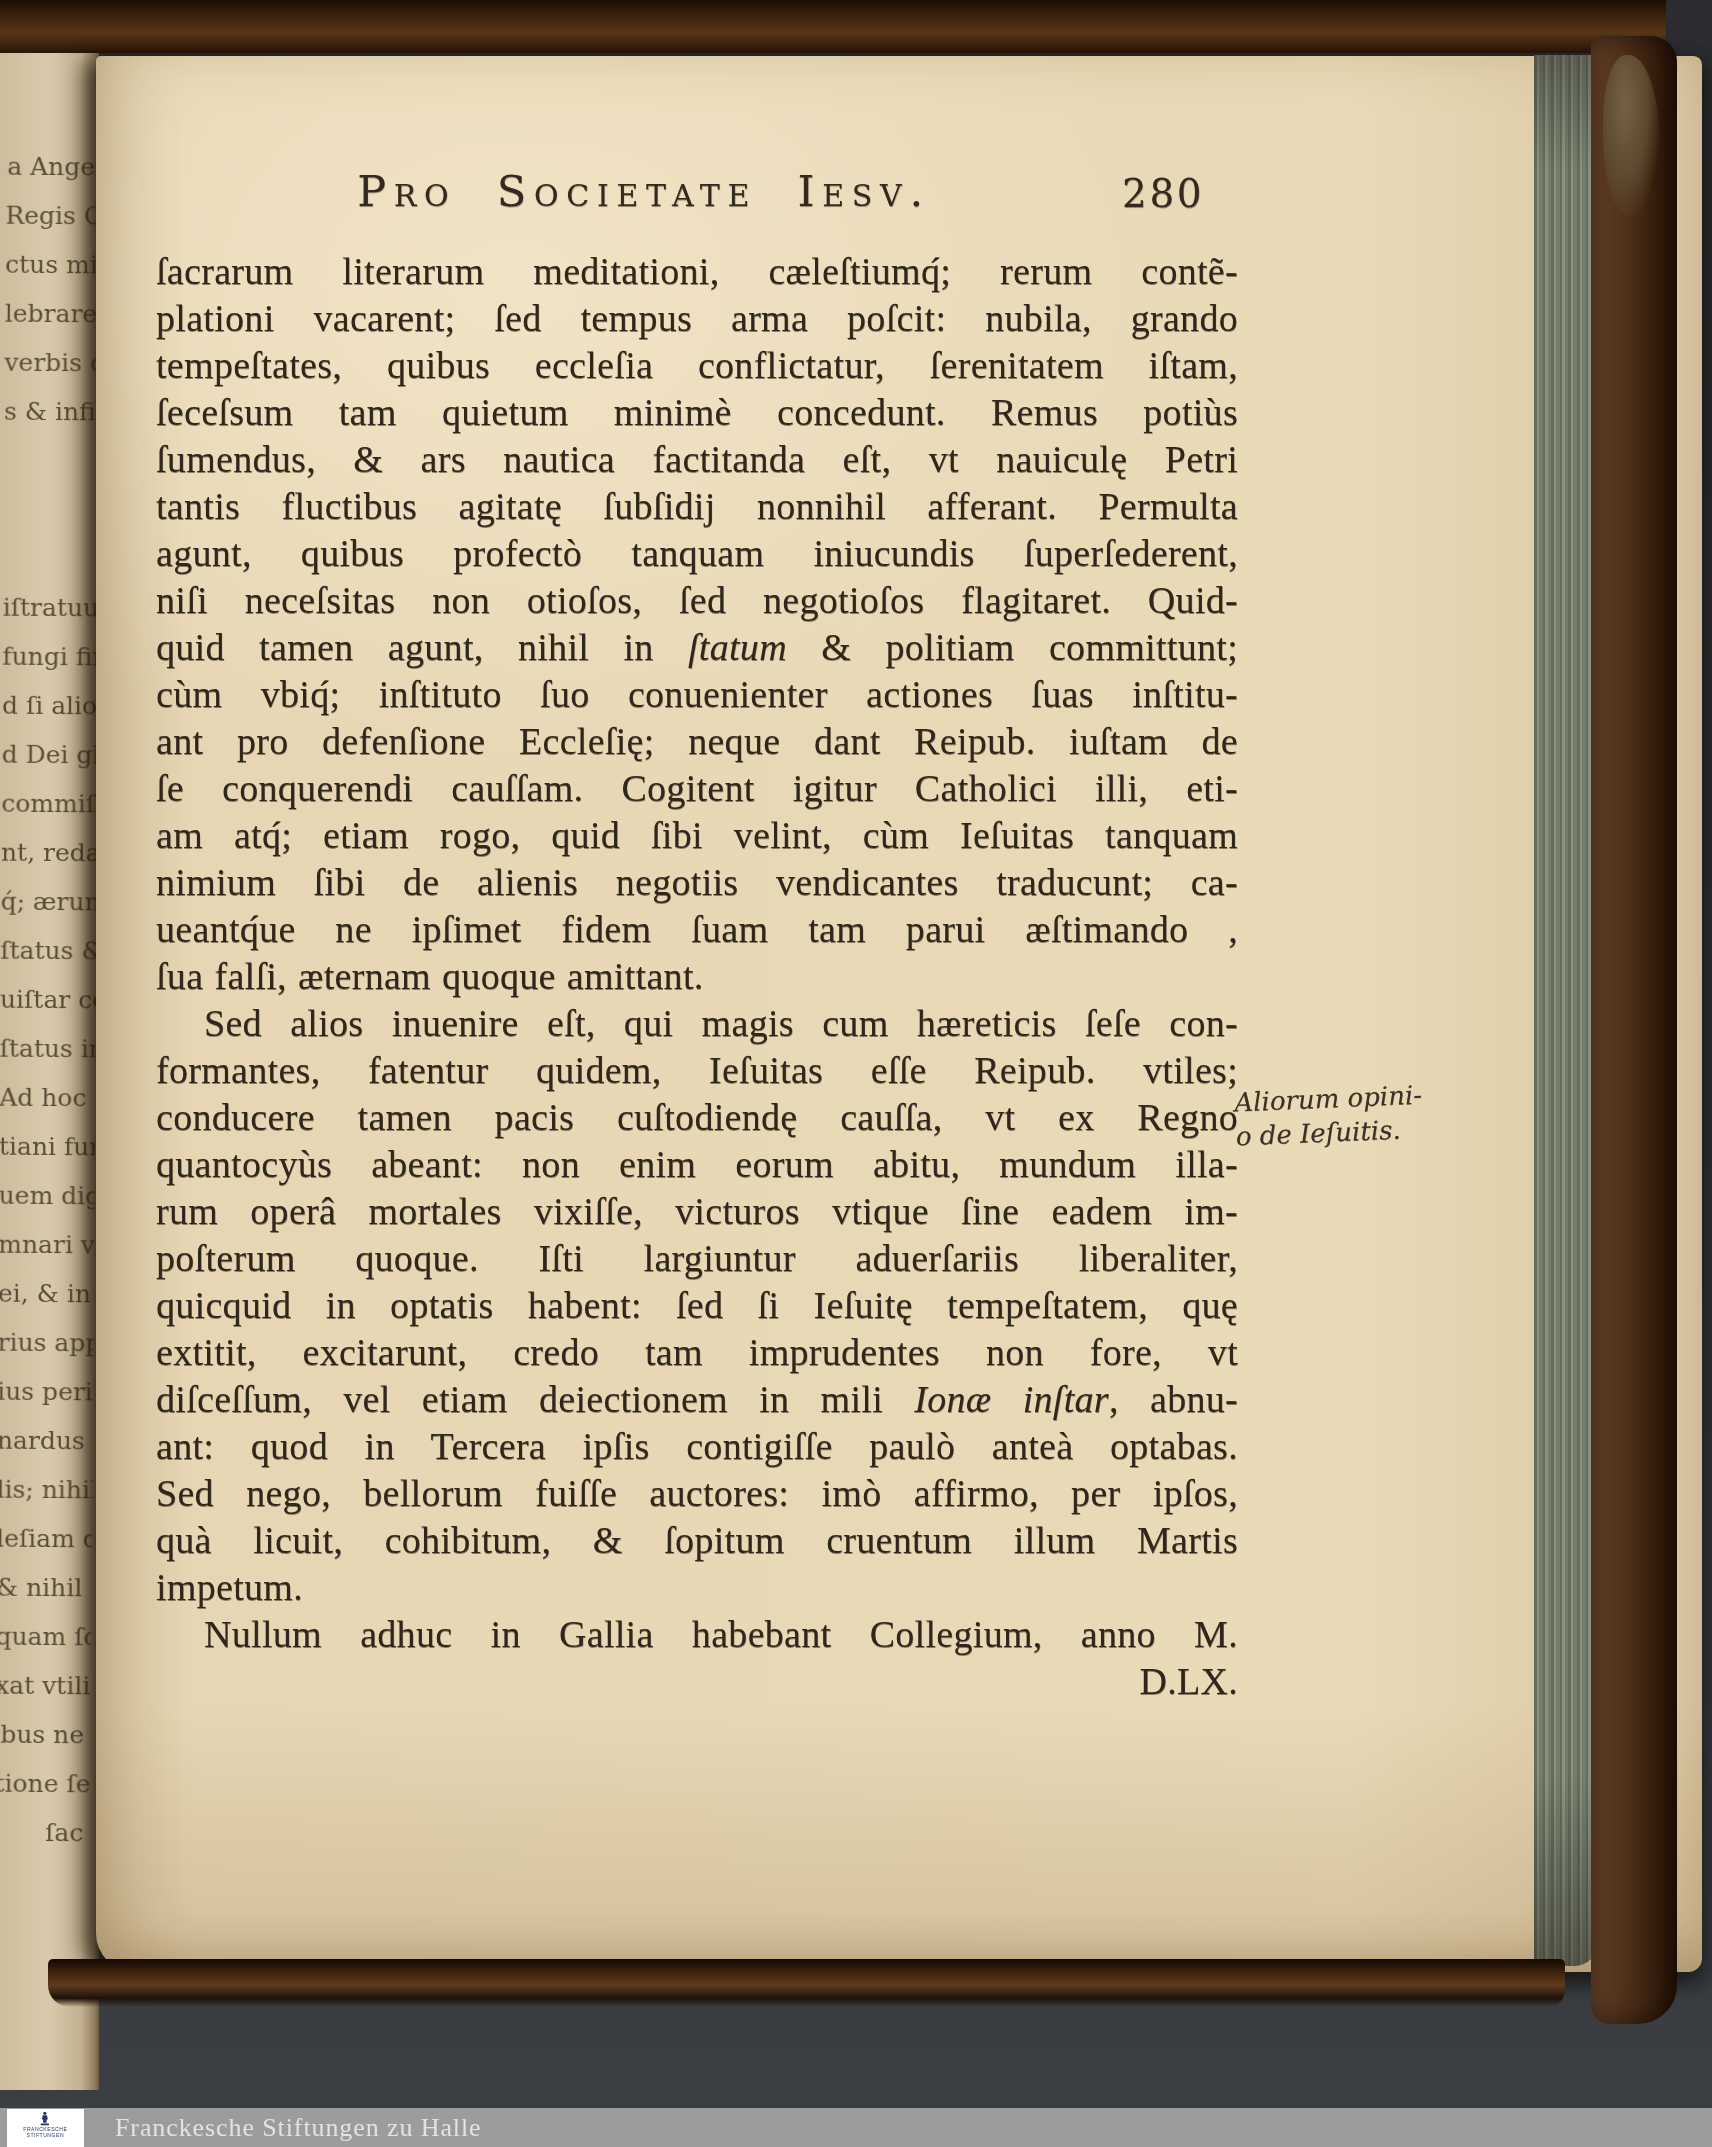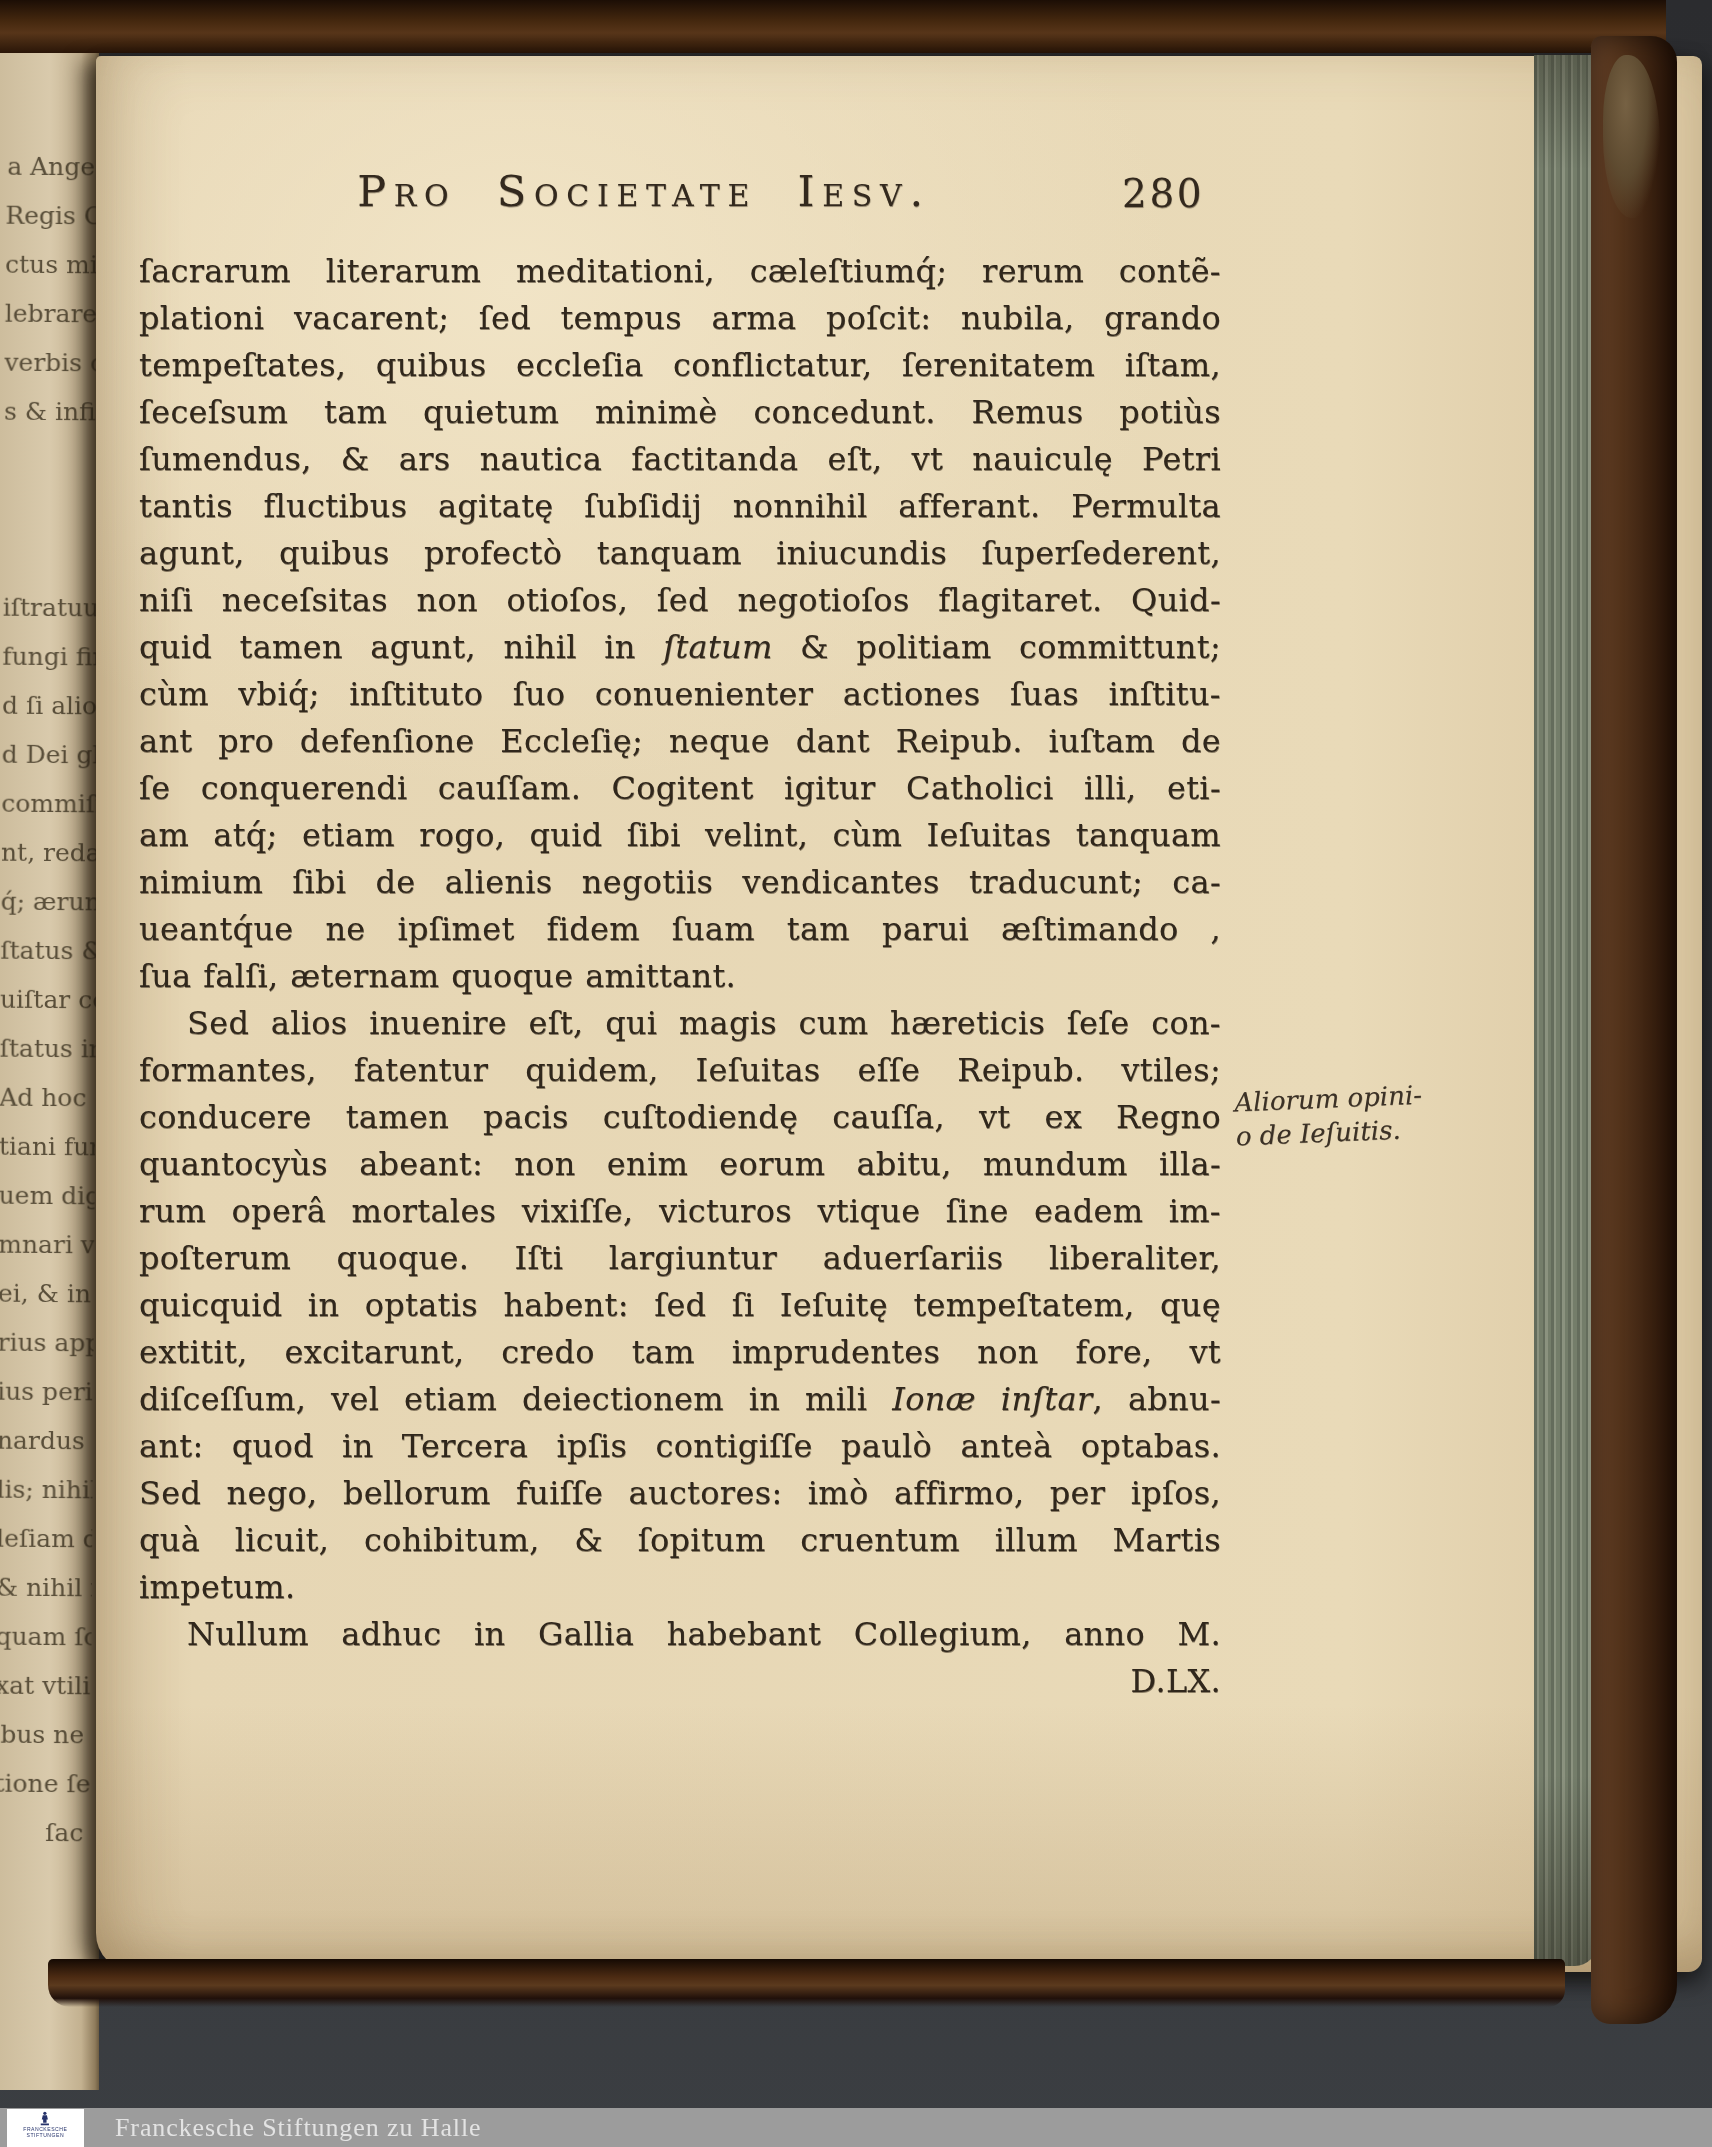--- a/index.html
+++ b/index.html
@@ -39,23 +39,23 @@
       linear-gradient(90deg,#d7c5a2 0%,#e6d6b4 6%,#e9dab8 78%,#dcc9a4 97%),#e7d7b5;
     border-radius:5.1px 8.6px 13.7px 39px;
     box-shadow:-13.7px 5.1px 19px rgba(15,9,4,.5),5.1px 10.3px 22px rgba(0,0,0,.45),
                inset 29px 0 57px rgba(128,98,58,.16),inset 0 -22px 39px rgba(120,90,50,.22);margin-top:8px;}
   .page-header{position:absolute;left:214px;top:110px;width:668px;text-align:center;
     font-variant:small-caps;font-size:43px;letter-spacing:7.7px;word-spacing:19px;color:#33291e;
     text-shadow:0.4px 0.6px 0.7px rgba(40,28,16,.45);}
   .page-number{position:absolute;left:1026px;top:115px;font-size:39px;letter-spacing:2.6px;
     color:#33291e;text-shadow:0.4px 0.6px 0.7px rgba(40,28,16,.45);}
 
-  .body-text{position:absolute;left:43px;top:192px;width:1082px;font-size:32px;line-height:47px;
+  .body-text{position:absolute;left:60px;top:192px;width:1082px;font-size:38px;line-height:47px;
     color:#30271c;letter-spacing:0.3px;word-spacing:1.3px;
-    text-shadow:0.4px 0.5px 0.6px rgba(44,32,18,.5);}
+    text-shadow:0.4px 0.5px 0.6px rgba(44,32,18,.5);font-family:Liberation Serif, serif;}
   .bline{height:47px;overflow:hidden;}
   .al-j{text-align:justify;text-align-last:justify;}
   .al-l{text-align:center;text-align-last:left;}
   .al-r{text-align:left;text-align-last:right;}
   .ind{text-indent:48px;}
   .it{font-style:italic;}
 
   .margin-note{position:absolute;left:1139px;top:1024px;width:265px;font-style:italic;
     font-size:26px;line-height:34px;color:#3b3126;transform:rotate(-2.4deg);
     text-shadow:0.3px 0.4px 0.5px rgba(44,32,18,.4);}

